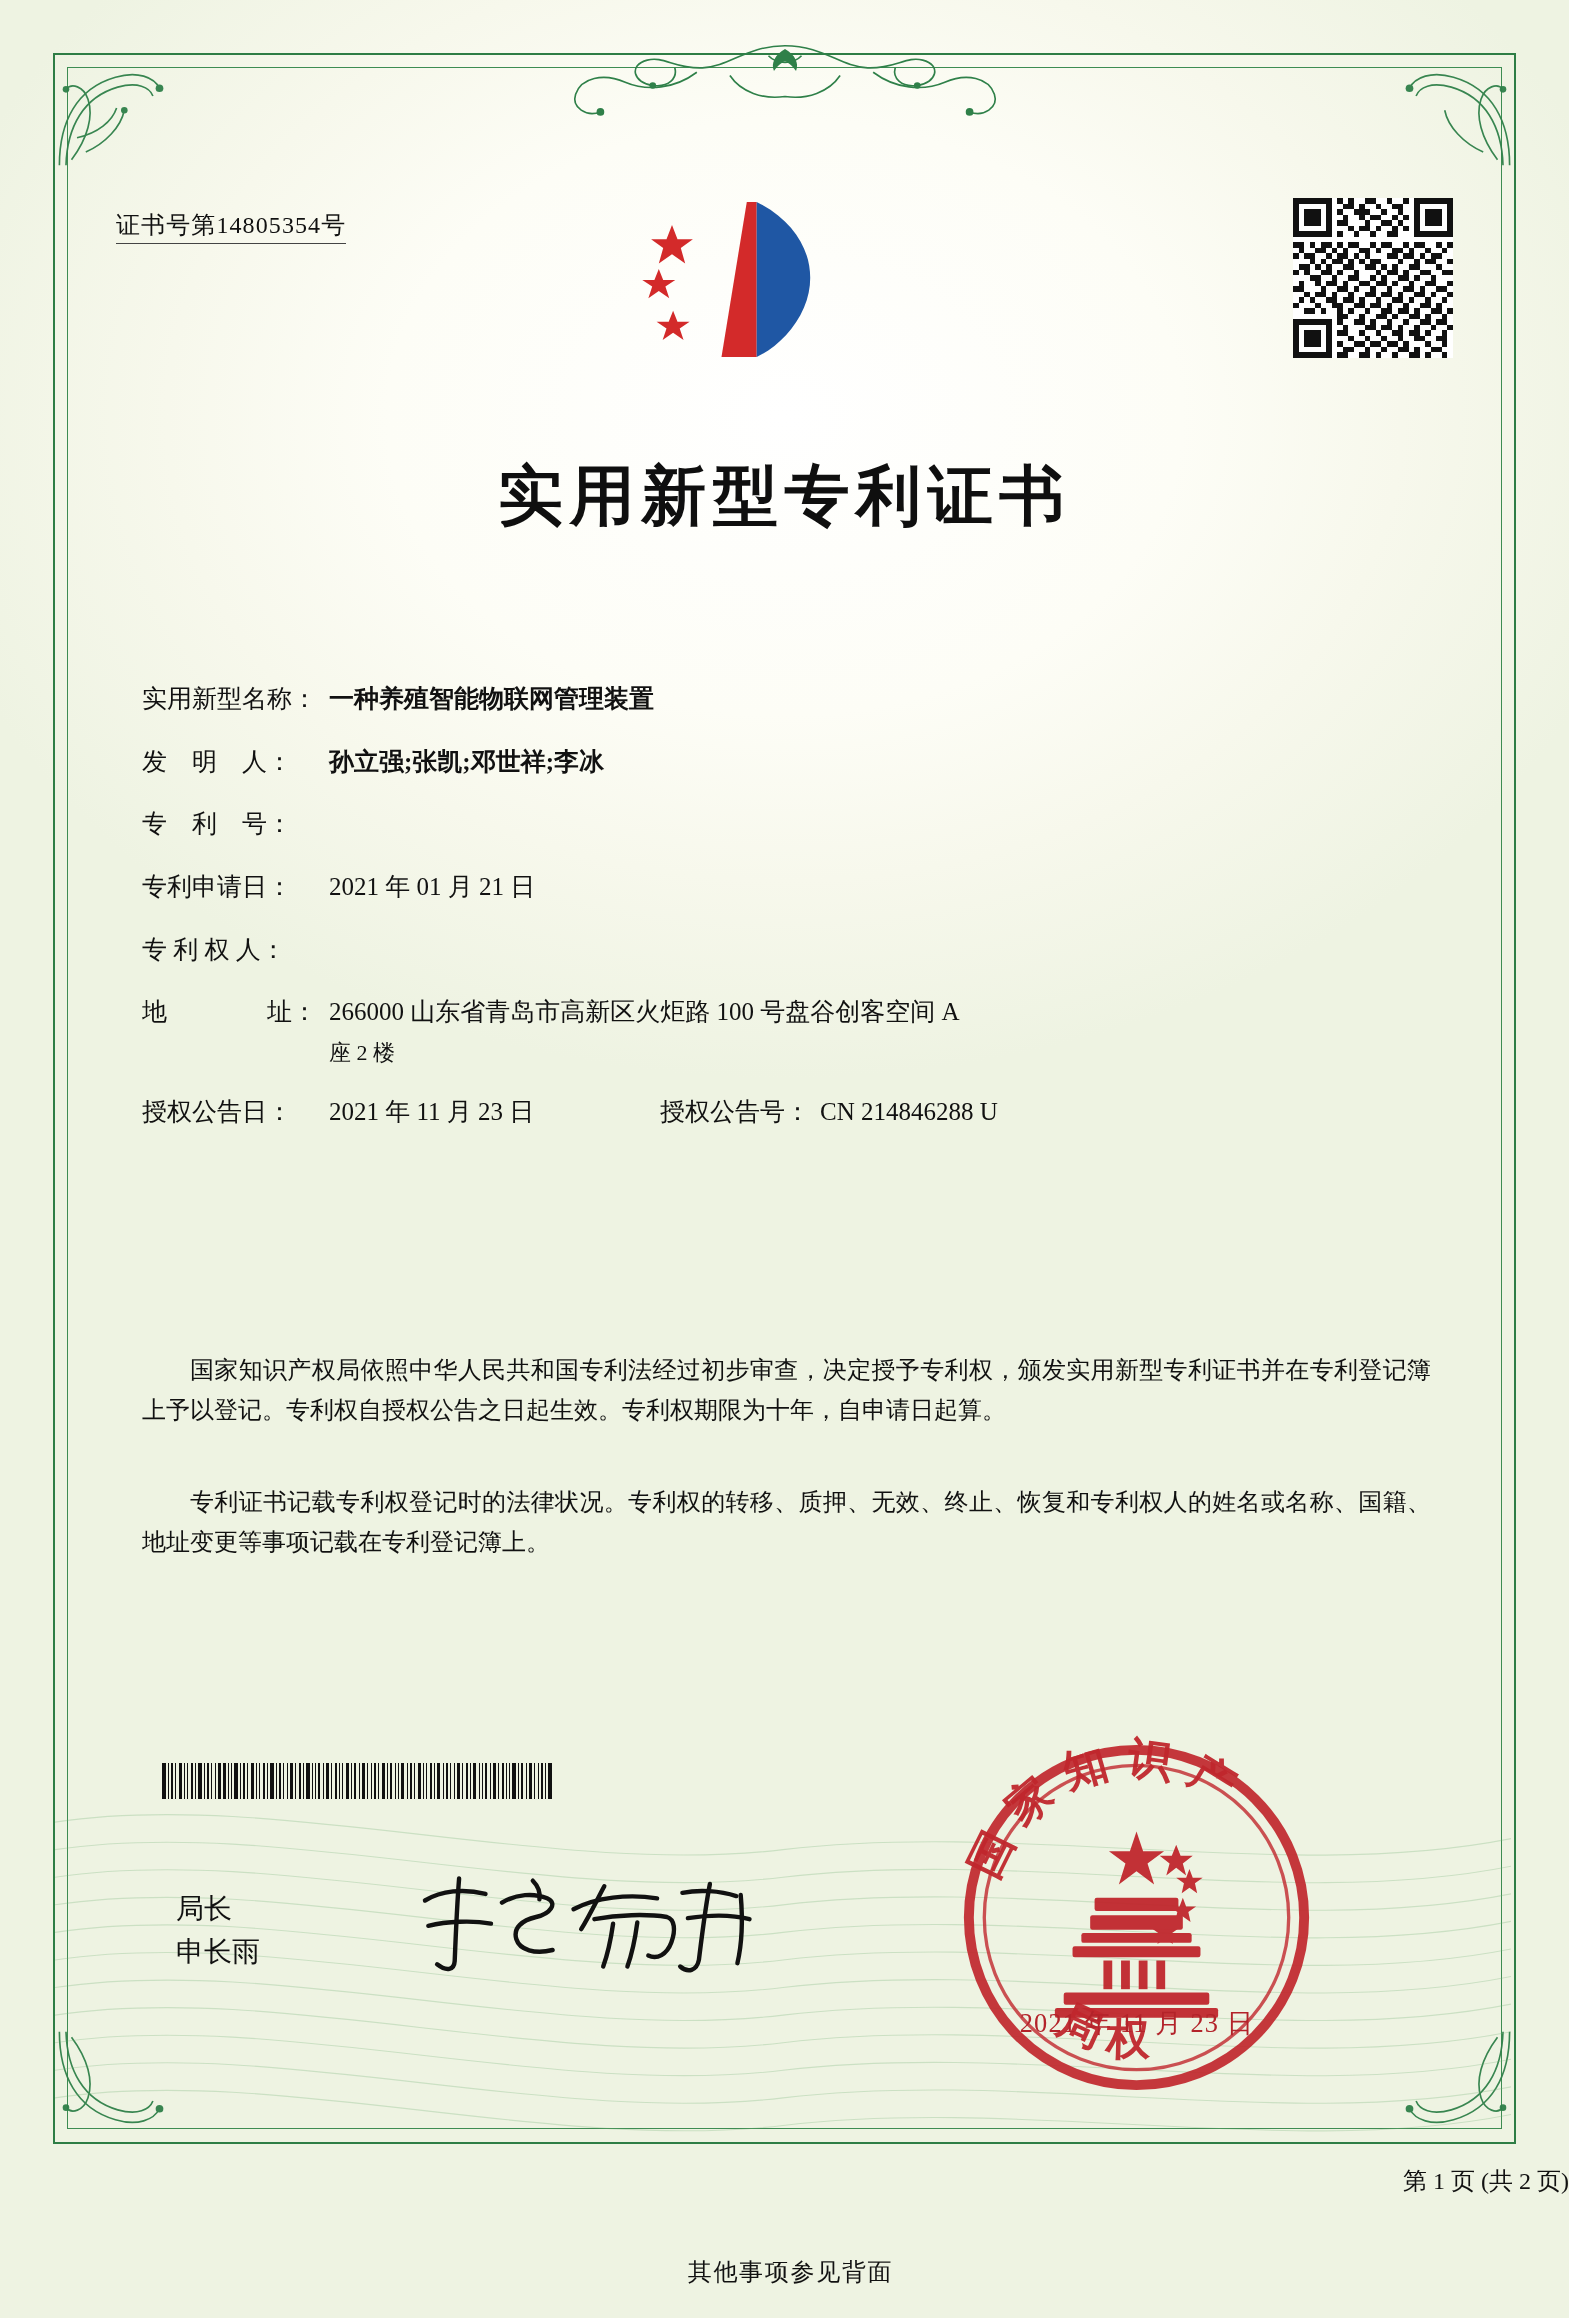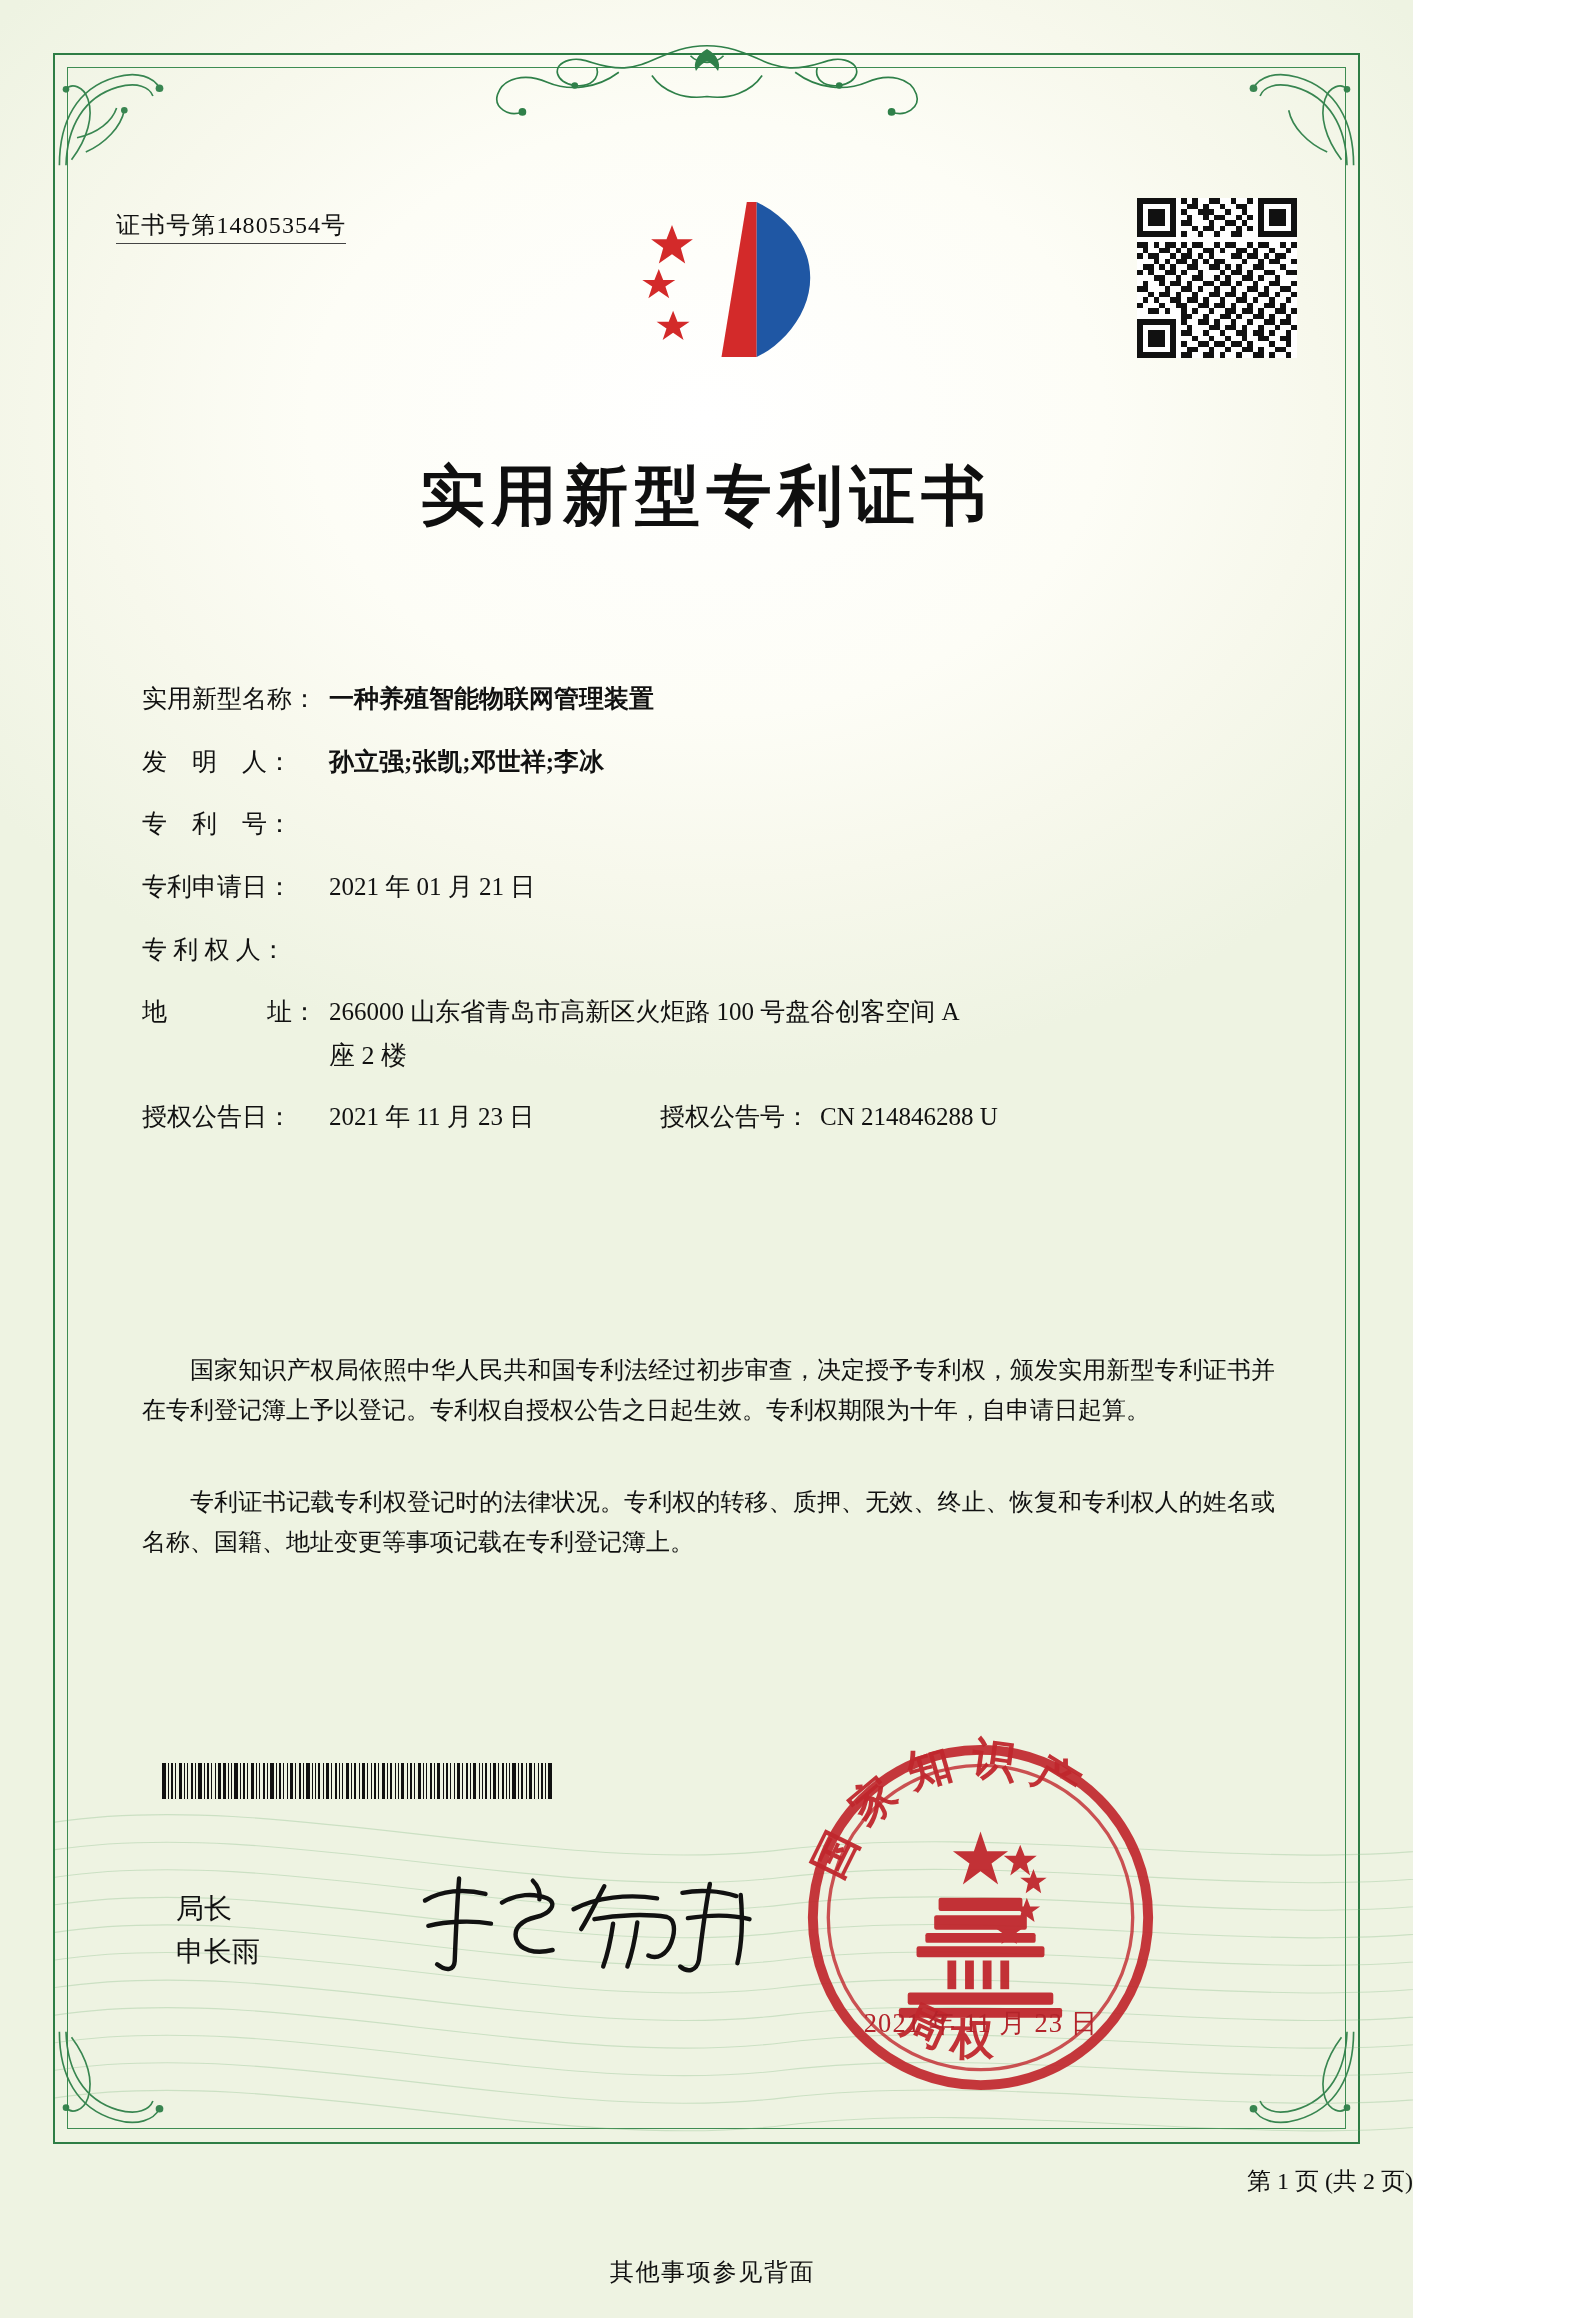--- a/index.html
+++ b/index.html
@@ -5,21 +5,21 @@
   html, body {
     margin: 0;
     padding: 0;
     background: #ffffff;
   }
   body {
     font-family: "Liberation Serif", "DejaVu Serif", serif;
   }
   .page {
     position: relative;
-    width: 1413px;
+    width: 1569px;
     height: 2319px;
     background:
       radial-gradient(ellipse 882px 661px at 50% 18%, #ffffff 0%, #fdfdf6 45%, #f7f8ec 70%, #eef3e2 100%),
       linear-gradient(180deg, #fdfdf7 0%, #fbfcf2 40%, #f2f6e6 72%, #e7efdc 100%);
     overflow: hidden;
   }
 
   
   .border-outer {
     position: absolute;
@@ -132,21 +132,21 @@
   }
   .field-row.two-col .field-label2 {
     flex: 0 0 auto;
     margin-left: 44px;
     padding-right: 10px;
   }
   .addr-second {
     margin-left: 187px;
     margin-top: -19px;
     margin-bottom: 26.4px;
-    font-size: 26px;
+    font-size: 22px;
   }
 
   
   .para {
     position: absolute;
     left: 142px;
     right: 138px;
     font-size: 24px;
     line-height: 1.68;
     text-indent: 48px;

